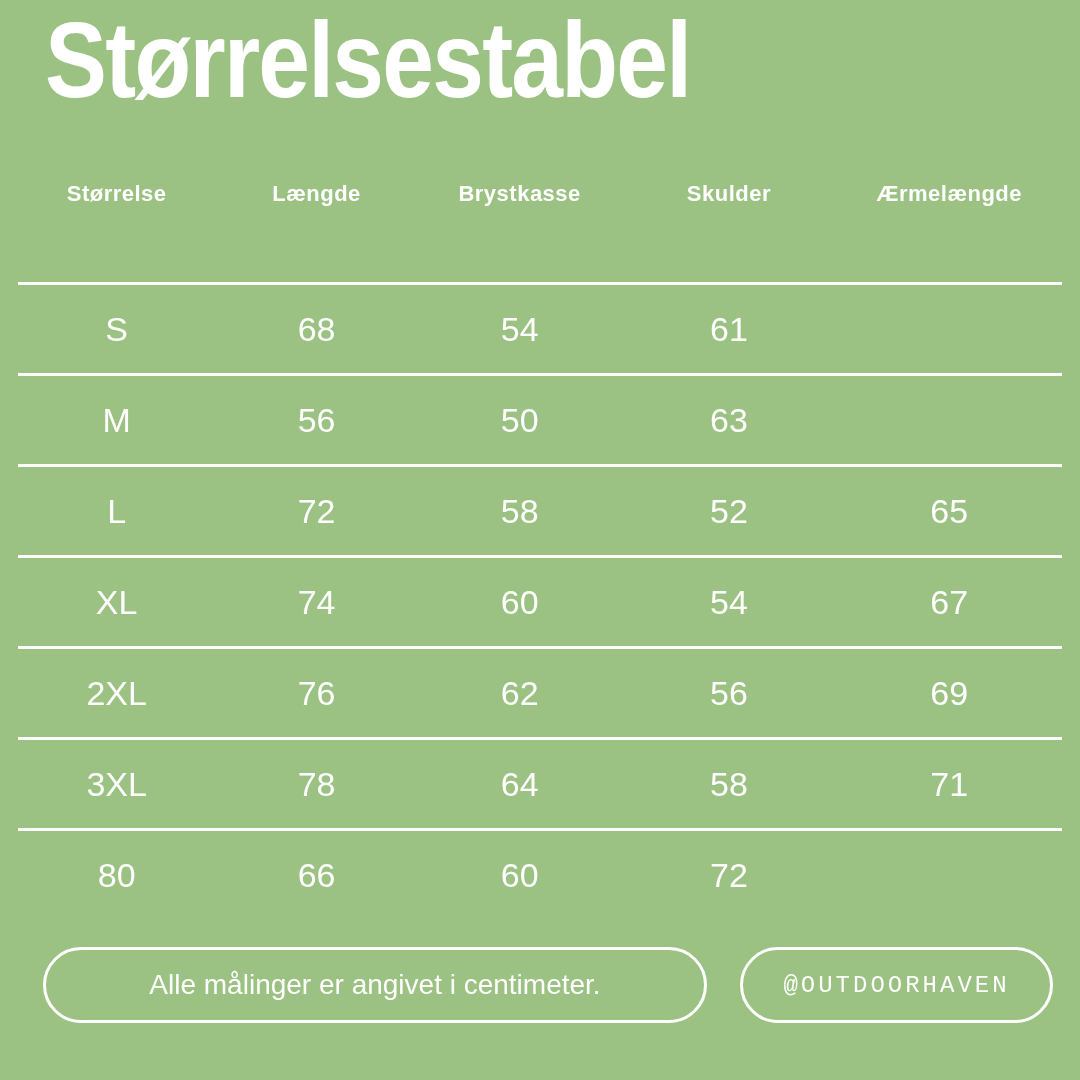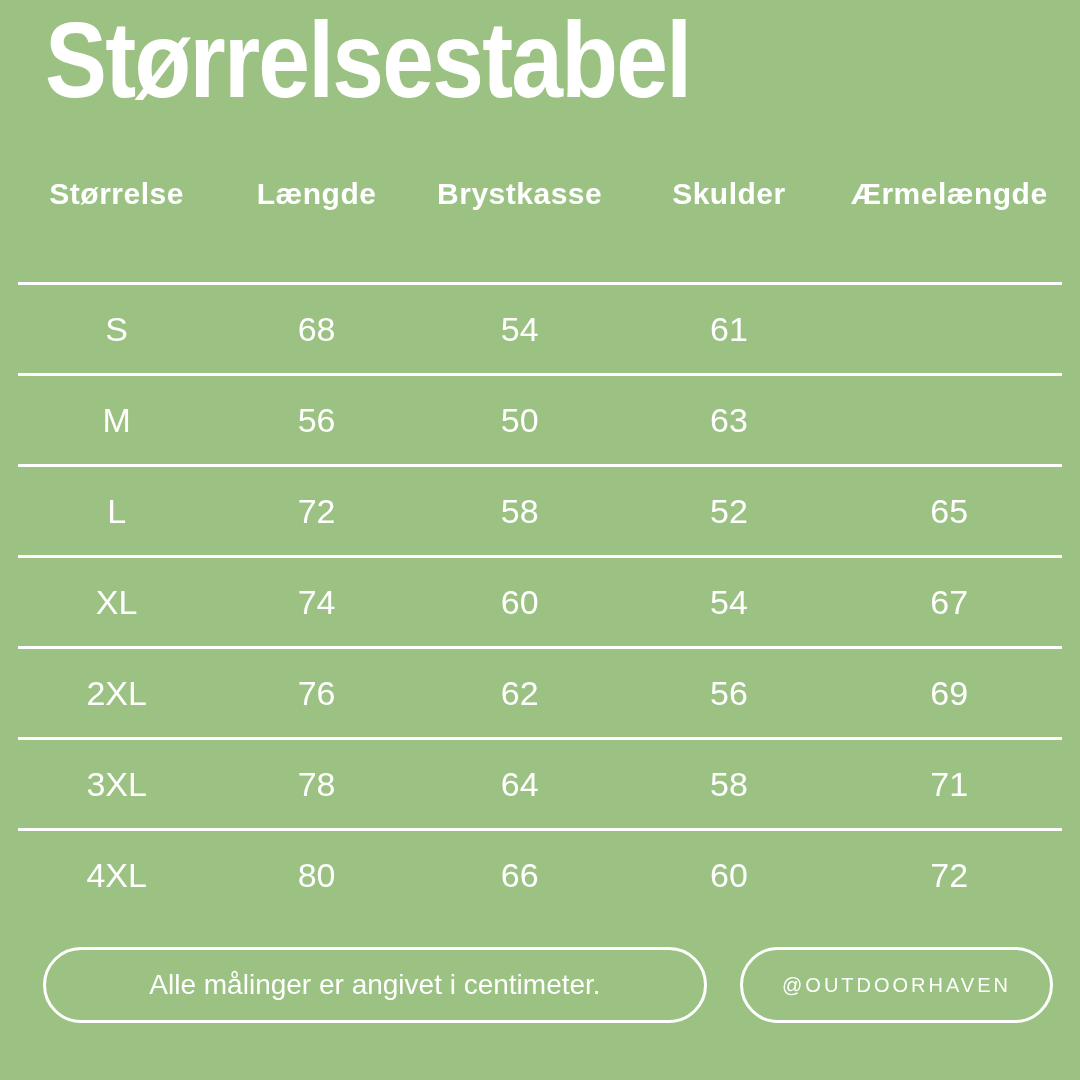--- a/index.html
+++ b/index.html
@@ -30,21 +30,21 @@
 
   .table { margin:0 18px; }
   .trow {
     display:grid;
     grid-template-columns:18.9% 19.4% 19.5% 20.6% 21.6%;
     align-items:center;
   }
   .trow.header { margin-top:50px; height:60px; }
   .tcell { text-align:center; }
   .trow.header .tcell {
-    font-size:30px;
+    font-size:22px;
     font-weight:700;
     letter-spacing:0.5px;
   }
   .rows { margin-top:58px; }
   .trow.data {
     height:91px;
     border-top:3px solid var(--fg);
   }
   .trow.data .tcell {
     font-size:34px;
@@ -59,21 +59,21 @@
   }
   .pill {
     border:3px solid var(--fg);
     border-radius:40px;
     display:flex;
     align-items:center;
     justify-content:center;
     height:76px;
   }
   .pill-note { flex:1 1 auto; font-size:28px; }
-  .pill-handle { width:313px; font-size:20px; letter-spacing:3px; }
+  .pill-handle { width:313px; font-size:24px; letter-spacing:3px;font-family:Liberation Mono, monospace; }
 </style>
 </head>
 <body>
 
 <div class="canvas">
 
   <h1 class="title"><span class="squeeze">Størrelsestabel</span></h1>
 
   <div class="table">
 
@@ -127,21 +127,20 @@
 
       <div class="trow data">
         <div class="tcell">3XL</div>
         <div class="tcell">78</div>
         <div class="tcell">64</div>
         <div class="tcell">58</div>
         <div class="tcell">71</div>
       </div>
 
       <div class="trow data">
-        <div class="tcell">4XL</div>
         <div class="tcell">80</div>
         <div class="tcell">66</div>
         <div class="tcell">60</div>
         <div class="tcell">72</div>
       </div>
 
     </div>
   </div>
 
   <div class="footer">

